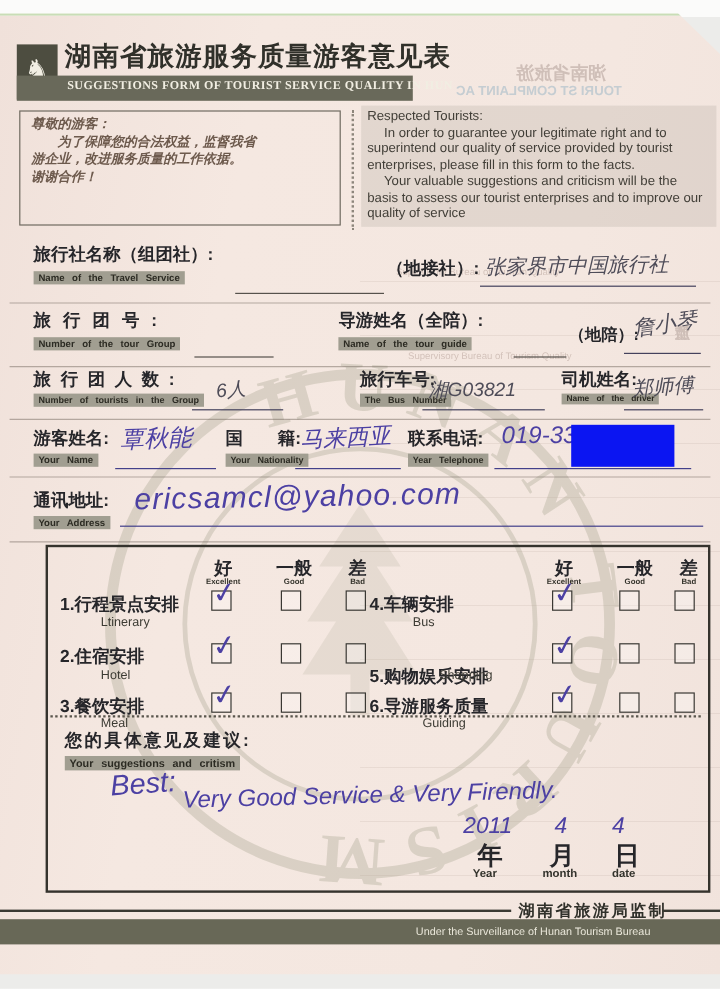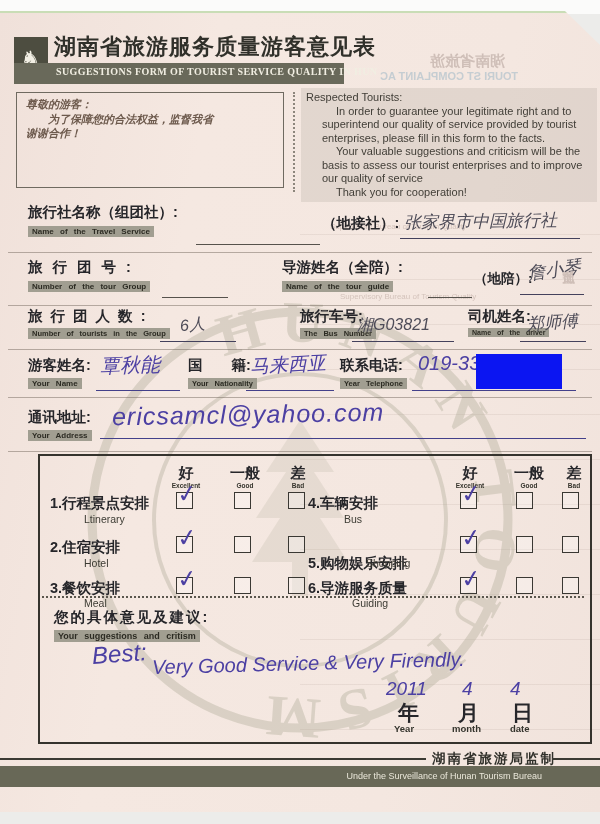--- a/index.html
+++ b/index.html
@@ -31,21 +31,21 @@
   .bleed-stripes{right:0;top:190px;width:300px;height:560px;opacity:.10;pointer-events:none;
     background:repeating-linear-gradient(#0000 0 44px,#7a6458 44px 45px);}
   
   .intro-box{left:16px;top:92px;width:268px;height:96px;border:1.3px solid #6f6a60;
     padding:4px 9px;box-sizing:border-box;}
   .intro-cn{font-size:11px;line-height:14.5px;color:#6d5a4d;font-style:italic;font-weight:bold;}
   .intro-div{left:293px;top:92px;height:100px;border-left:2px dotted #8d867c;}
   .intro-en{left:301px;top:88px;width:286px;background:rgba(145,140,128,.18);
     padding:3px 5px;font-size:11px;line-height:13.5px;color:#413e37;}
   .intro-en p{margin:0;}
-  .intro-en p.ind{text-indent:14px;margin-left:16px;}
+  .intro-en p.ind{text-indent:14px;}
   
   .rowline{left:8px;width:584px;border-bottom:1px solid rgba(118,106,96,.5);}
   .lbl{font-weight:bold;color:#26262a;font-size:14.5px;white-space:nowrap;}
   .sub{display:inline-block;background:#a19e91;color:#2c2b23;font-size:8px;
     font-weight:bold;padding:1px 4px;white-space:nowrap;word-spacing:4px;}
   .hand{font-style:italic;white-space:nowrap;}
   .ink-dark{color:#4e4c58;}
   .ink-blue{color:#4c40a3;}
   .uline{border-bottom:1.5px solid #56524c;height:0;}
   .redact{background:#0b15f2;}
@@ -92,28 +92,28 @@
 <div class="abs hdr-title">湖南省旅游服务质量游客意见表</div>
 <div class="abs hdr-band"></div>
 <div class="abs hdr-sub">SUGGESTIONS FORM OF TOURIST SERVICE QUALITY IN HUN</div>
 
 <div class="abs bleed" style="left:430px;top:52px;font-size:15px;font-weight:bold;">湖南省旅游</div>
 <div class="abs bleed bleed-en" style="left:380px;top:70px;font-size:11px;font-weight:bold;">TOURI ST COMPLAINT AC</div>
 
 <div class="abs intro-box">
   <div class="intro-cn salute">尊敬的游客：</div>
   <div class="intro-cn" style="text-indent:22px;">为了保障您的合法权益，监督我省</div>
+  <div class="intro-cn">游企业，改进服务质量的工作依据。</div>
   <div class="intro-cn thanks">谢谢合作！</div>
 </div>
 <div class="abs intro-div"></div>
 <div class="abs intro-en">
   <p>Respected Tourists:</p>
   <p class="ind">In order to guarantee your legitimate right and to superintend our quality of service provided by tourist enterprises, please fill in this form to the facts.</p>
   <p class="ind">Your valuable suggestions and criticism will be the basis to assess our tourist enterprises and to improve our quality of service</p>
-  <p class="ind">Thank you for cooperation!</p>
 </div>
 
 <div class="abs bleed-row" style="left:330px;top:222px;">Supervisory Bureau of Tourism Quality</div>
 <div class="abs bleed-row" style="left:340px;top:292px;">Supervisory Bureau of Tourism Quality</div>
 <div class="abs bleed" style="left:560px;top:260px;font-size:13px;writing-mode:vertical-rl;height:120px;">旅游质监所</div>
 
 <div class="abs rowline" style="top:252px;"></div>
 <div class="abs rowline" style="top:305px;"></div>
 <div class="abs rowline" style="top:349px;"></div>
 <div class="abs rowline" style="top:397px;"></div>

